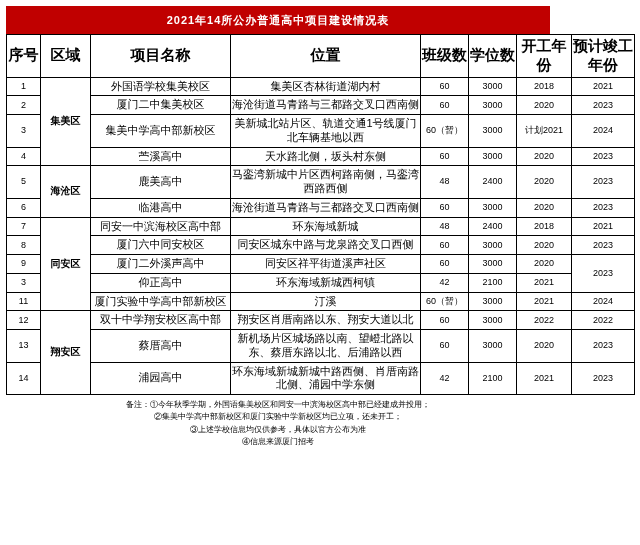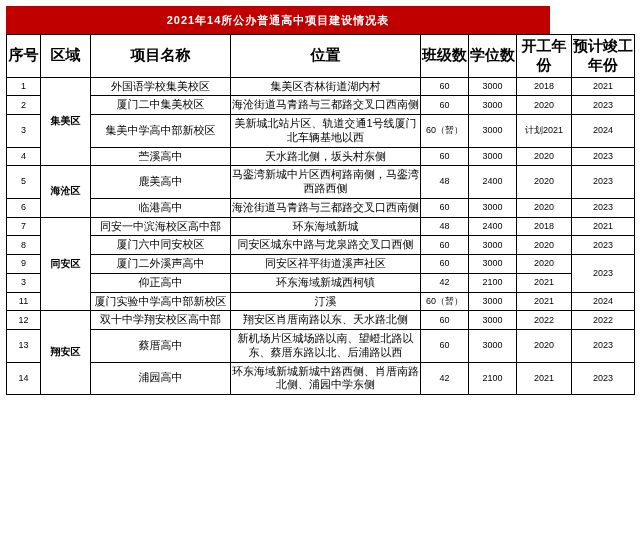--- a/index.html
+++ b/index.html
@@ -203,21 +203,21 @@
         <td>60（暂）</td>
         <td>3000</td>
         <td>2021</td>
         <td>2024</td>
       </tr>
 
       <tr>
         <td>12</td>
         <td class="region" rowspan="3">翔安区</td>
         <td class="name">双十中学翔安校区高中部</td>
-        <td class="loc">翔安区肖厝南路以东、天水路北侧</td>
+        <td class="loc">翔安区肖厝南路以东、翔安大道以北</td>
         <td>60</td>
         <td>3000</td>
         <td>2022</td>
         <td>2022</td>
       </tr>
       <tr>
         <td>13</td>
         <td class="name">蔡厝高中</td>
         <td class="loc">新机场片区城场路以南、望嶝北路以东、蔡厝东路以北、后浦路以西</td>
         <td>60</td>
@@ -230,14 +230,20 @@
         <td class="name">浦园高中</td>
         <td class="loc">环东海域新城新城中路西侧、肖厝南路北侧、浦园中学东侧</td>
         <td>42</td>
         <td>2100</td>
         <td>2021</td>
         <td>2023</td>
       </tr>
     </tbody>
   </table>
 
+  <div class="footnotes">
+    <span class="fn-line fn-first">备注：①今年秋季学期，外国语集美校区和同安一中滨海校区高中部已经建成并投用；</span>
+    <span class="fn-line">②集美中学高中部新校区和厦门实验中学新校区均已立项，还未开工；</span>
+    <span class="fn-line">③上述学校信息均仅供参考，具体以官方公布为准</span>
+    <span class="fn-line">④信息来源厦门招考</span>
+  </div>
 
 </div>
 
 </body></html>

